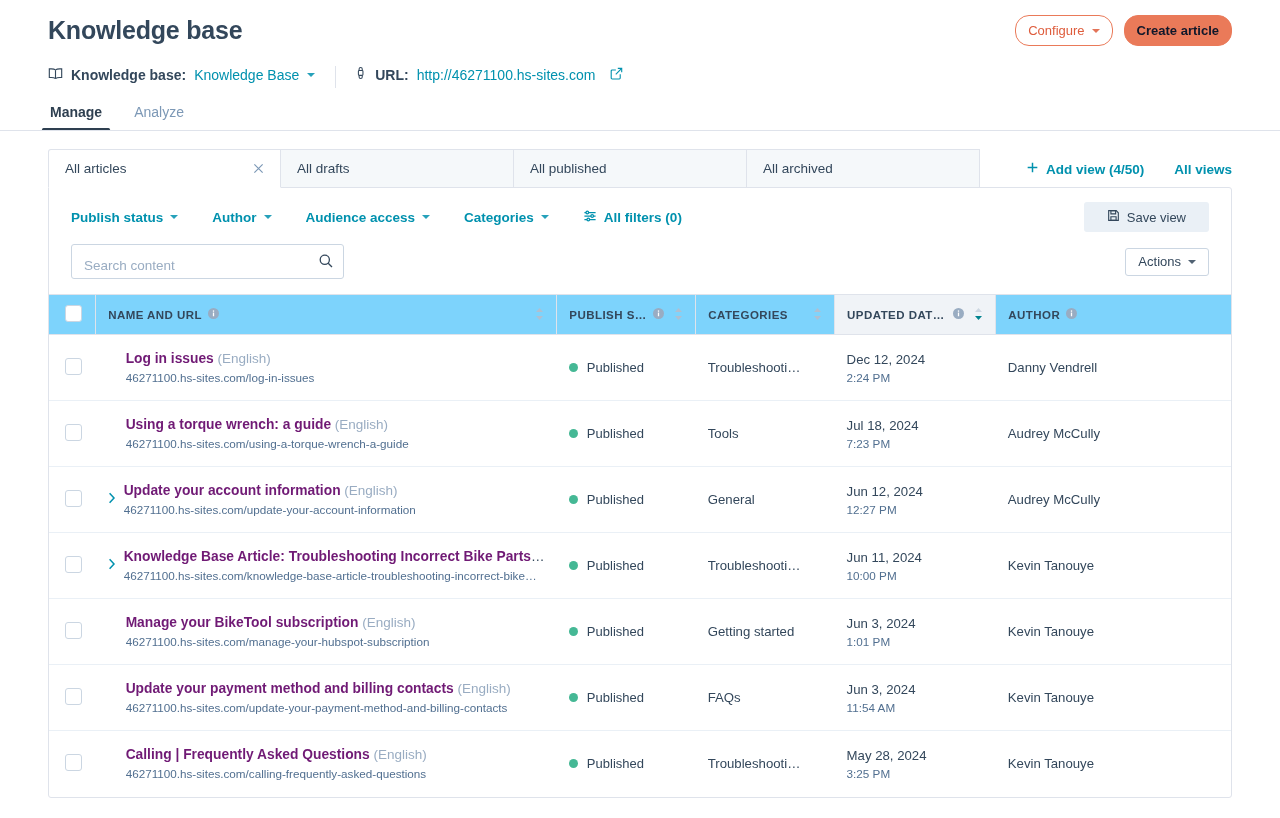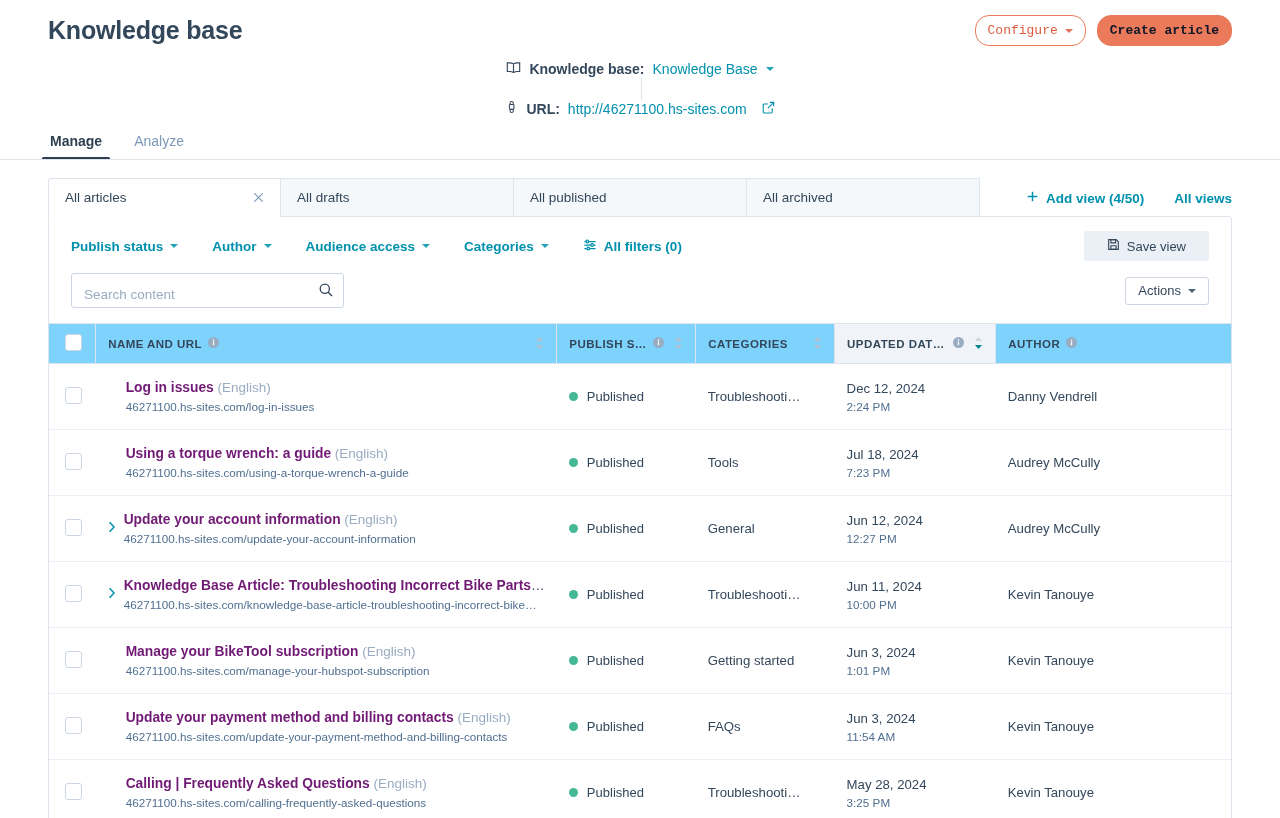--- a/index.html
+++ b/index.html
@@ -11,29 +11,29 @@
     color: #33475b;
     -webkit-font-smoothing: antialiased;
   }
   .page { position: relative; width: 1280px; height: 818px; overflow: hidden; }
 
   
   .hdr { position: relative; padding: 0 48px; }
   .hdr-top { display: flex; align-items: flex-start; justify-content: space-between; padding-top: 14px; }
   .page-title { font-size: 25px; font-weight: 700; color: #33475b; letter-spacing: -.2px; margin: 0; line-height: 32px; }
   .hdr-actions { display: flex; gap: 11px; align-items: center; padding-top: 1px; }
-  .btn { font-family: Liberation Mono, monospace; font-size: 13px; border-radius: 14px; cursor: pointer;
+  .btn { font-family: Liberation Sans, sans-serif; font-size: 13px; border-radius: 14px; cursor: pointer;
          height: 31px; padding: 0 12px; display: inline-flex; align-items: center; gap: 7px; white-space: nowrap; }
   .btn-secondary { background: #fff; border: 1px solid #ea7a59; color: #de5c3c; font-weight: 400; }
   .btn-primary { background: #ea7a59; border: 1px solid #ea7a59; color: #0f172a; font-weight: 600; }
   .caret { width: 0; height: 0; border-left: 4px solid transparent; border-right: 4px solid transparent;
            border-top: 4px solid currentColor; display: inline-block; opacity: .85; }
 
   
-  .crumbs { display: flex; align-items: center; margin-top: 14px; font-size: 14px; flex-direction: column; }
+  .crumbs { display: flex; align-items: flex-start; margin-top: 20px; font-size: 14px; }
   .crumb { display: flex; align-items: center; gap: 8px; }
   .crumb-label { font-weight: 700; color: #33475b; }
   .crumb-value { color: #0091ae; cursor: pointer; }
   .crumb-sep { width: 1px; height: 22px; background: #dfe3eb; margin: 0 18px 0 20px; }
   .ext-link { margin-left: 7px; display: inline-block; vertical-align: -1px; cursor: pointer; }
 
   
   .navtabs { display: flex; gap: 28px; margin-top: 16px; }
   .navtab { font-size: 14px; color: #7c98b6; padding: 0 2px 11px 2px; cursor: pointer; position: relative; }
   .navtab.active { color: #2e3f50; font-weight: 700; }

